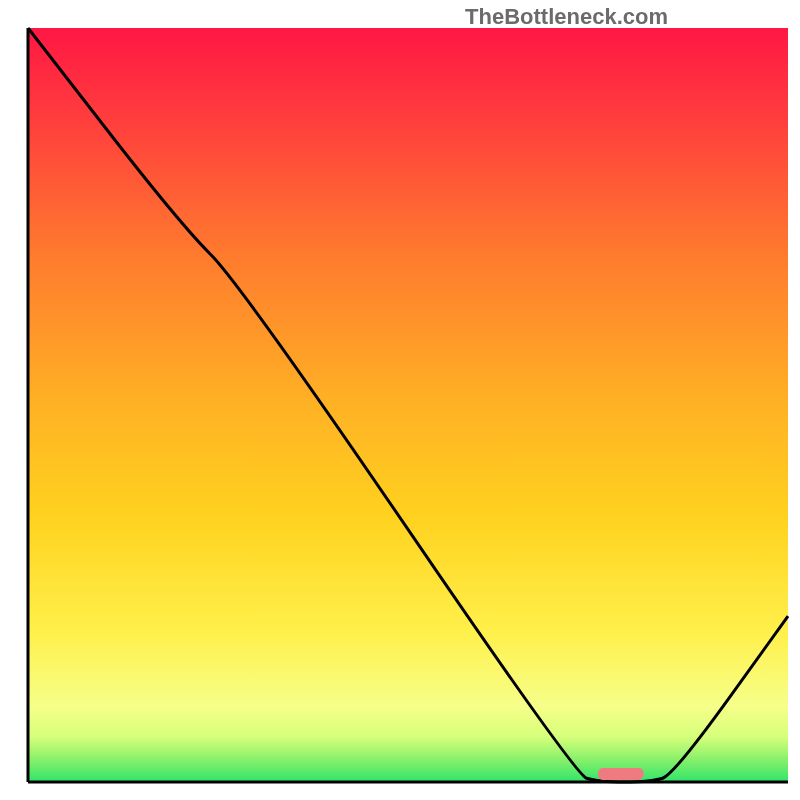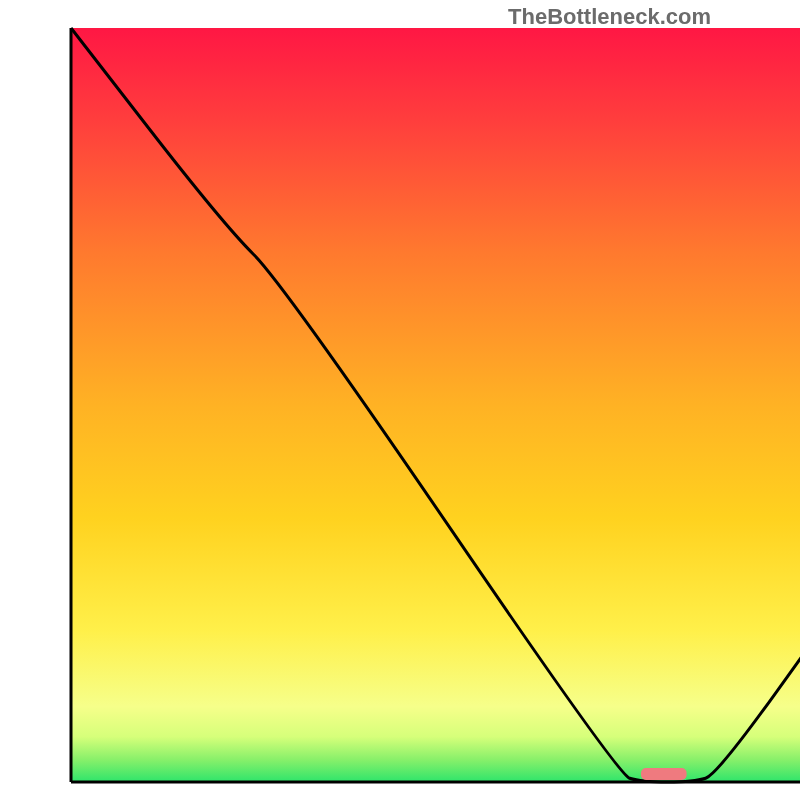--- a/index.html
+++ b/index.html
@@ -7,21 +7,20 @@
     padding: 0;
     width: 800px;
     height: 800px;
     background: #ffffff;
     font-family: Arial, Helvetica, sans-serif;
   }
   .container {
     position: relative;
     width: 680px;
     height: 800px;
-    margin-left: 43px;
   }
   .watermark {
     position: absolute;
     top: 4px;
     right: 12px;
     font-size: 22px;
     font-weight: 600;
     color: #6b6b6b;
     z-index: 10;
   }

